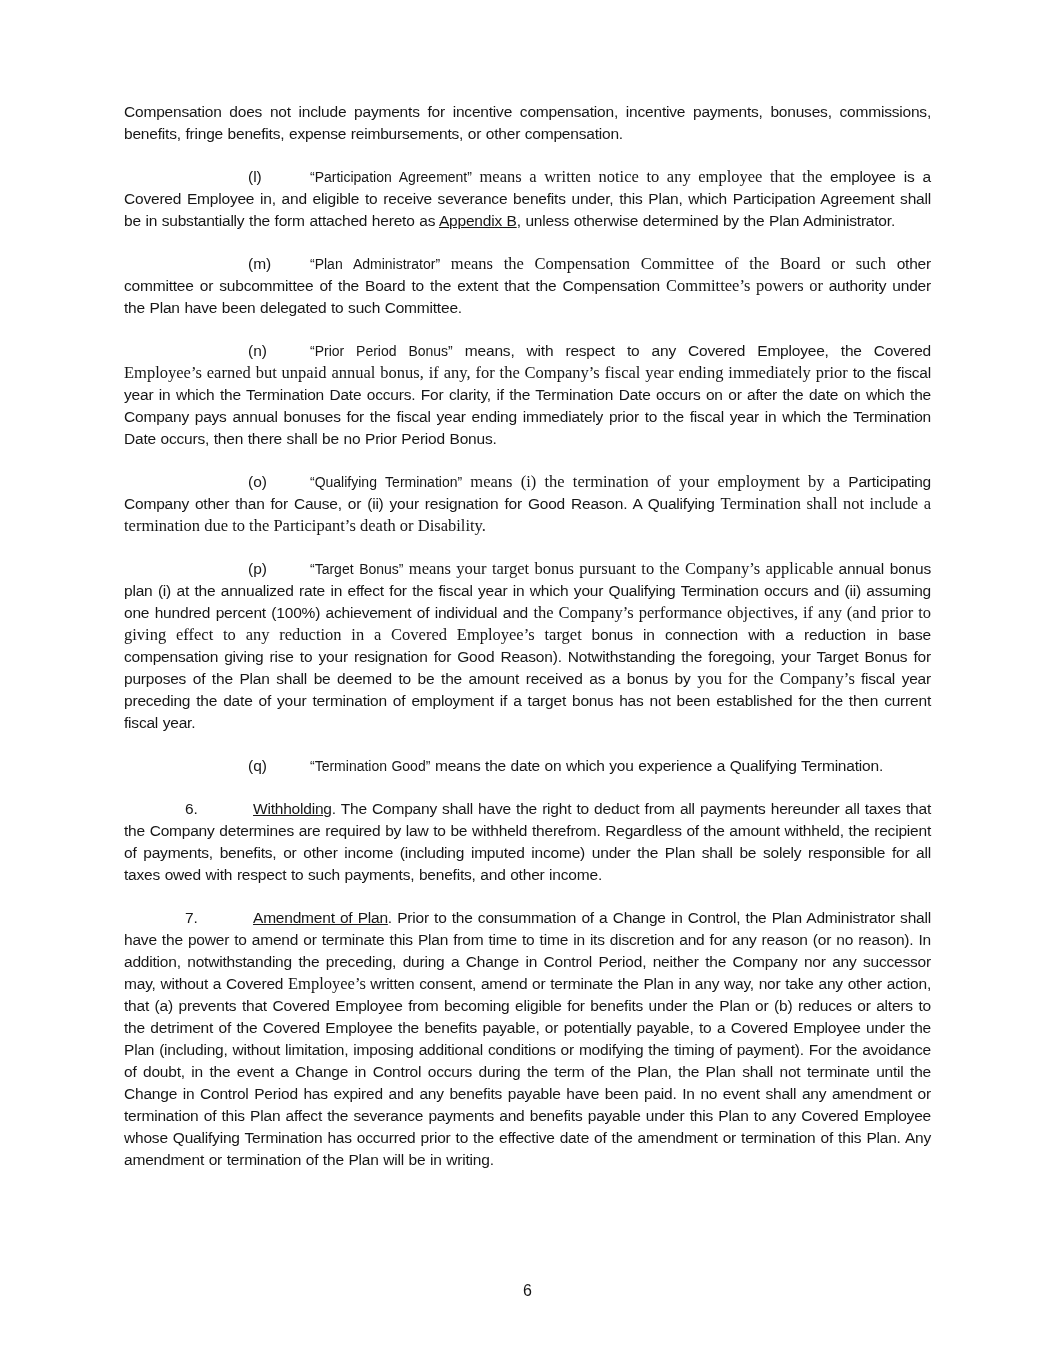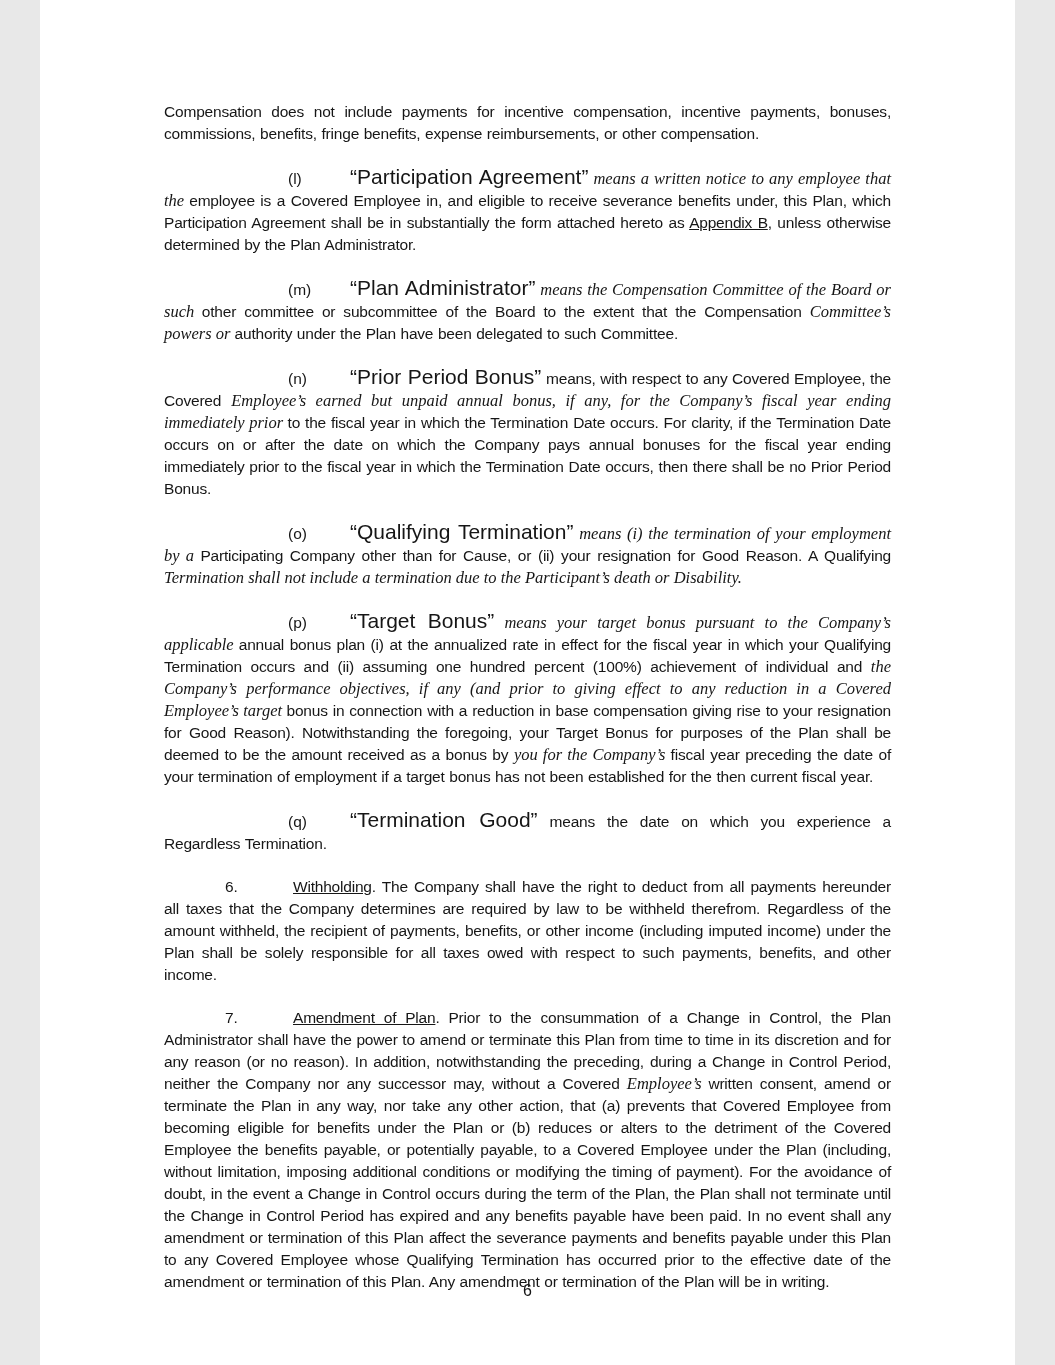--- a/index.html
+++ b/index.html
@@ -2,21 +2,21 @@
 <html><head>
 <meta charset="utf-8">
 <style>
   html, body {
     margin: 0;
     padding: 0;
     background: #e8e8e8;
   }
   .page {
     position: relative;
-    width: 975px;
+    width: 1055px;
     height: 1365px;
     margin: 0 auto;
     background: #ffffff;
     overflow: hidden;
     color: #161616;
     font-family: "Liberation Sans", sans-serif;
   }
   .content {
     position: absolute;
     left: 124px;
@@ -38,29 +38,28 @@
     display: inline-block;
     text-indent: 0;
     letter-spacing: 0;
     vertical-align: baseline;
   }
   .marker-def { width: 62px; }
   .marker-sec { width: 68px; }
   .run-sans { }
   .run-underline { text-decoration: underline; margin-top: 20px; }
   .run-term {
-    font-size: 21px;
+    font-size: 14px;
     letter-spacing: 0;
   }
   .run-serif {
     font-family: "Liberation Serif", serif;
     font-size: 16.5px;
     letter-spacing: 0;
     word-spacing: 0;
-    font-style: italic;
   }
   .page-number {
     position: absolute;
     left: 0;
     right: 0;
     top: 1282px;
     text-align: center;
     font-size: 16px;
     letter-spacing: 0;
   }
@@ -69,18 +68,18 @@
 <body>
 
 <div class="page">
   <div class="content">
       <p class="para no-indent"><span class="run-sans">Compensation does not include payments for incentive compensation, incentive payments, bonuses, commissions, benefits, fringe benefits, expense reimbursements, or other compensation.</span></p>
       <p class="para indent-def"><span class="marker marker-def">(l)</span><span class="run-term">“Participation Agreement”</span><span class="run-serif"> means a written notice to any employee that the </span><span class="run-sans">employee is a Covered Employee in, and eligible to receive severance benefits under, this Plan, which Participation Agreement shall be in substantially the form attached hereto as </span><span class="run-underline">Appendix B</span><span class="run-sans">, unless otherwise determined by the Plan Administrator.</span></p>
       <p class="para indent-def"><span class="marker marker-def">(m)</span><span class="run-term">“Plan Administrator”</span><span class="run-serif"> means the Compensation Committee of the Board or such </span><span class="run-sans">other committee or subcommittee of the Board to the extent that the Compensation </span><span class="run-serif">Committee’s powers or </span><span class="run-sans">authority under the Plan have been delegated to such Committee.</span></p>
       <p class="para indent-def"><span class="marker marker-def">(n)</span><span class="run-term">“Prior Period Bonus”</span><span class="run-sans"> means, with respect to any Covered Employee, the Covered </span><span class="run-serif">Employee’s earned but unpaid annual bonus, if any, for the Company’s fiscal year ending immediately prior </span><span class="run-sans">to the fiscal year in which the Termination Date occurs. For clarity, if the Termination Date occurs on or after the date on which the Company pays annual bonuses for the fiscal year ending immediately prior to the fiscal year in which the Termination Date occurs, then there shall be no Prior Period Bonus.</span></p>
       <p class="para indent-def"><span class="marker marker-def">(o)</span><span class="run-term">“Qualifying Termination”</span><span class="run-serif"> means (i) the termination of your employment by a </span><span class="run-sans">Participating Company other than for Cause, or (ii) your resignation for Good Reason. A Qualifying </span><span class="run-serif">Termination shall not include a termination due to the Participant’s death or Disability.</span></p>
       <p class="para indent-def"><span class="marker marker-def">(p)</span><span class="run-term">“Target Bonus”</span><span class="run-serif"> means your target bonus pursuant to the Company’s applicable </span><span class="run-sans">annual bonus plan (i) at the annualized rate in effect for the fiscal year in which your Qualifying Termination occurs and (ii) assuming one hundred percent (100%) achievement of individual and </span><span class="run-serif">the Company’s performance objectives, if any (and prior to giving effect to any reduction in a Covered Employee’s target </span><span class="run-sans">bonus in connection with a reduction in base compensation giving rise to your resignation for Good Reason). Notwithstanding the foregoing, your Target Bonus for purposes of the Plan shall be deemed to be the amount received as a bonus by </span><span class="run-serif">you for the Company’s </span><span class="run-sans">fiscal year preceding the date of your termination of employment if a target bonus has not been established for the then current fiscal year.</span></p>
-      <p class="para indent-def"><span class="marker marker-def">(q)</span><span class="run-term">“Termination Good”</span><span class="run-sans"> means the date on which you experience a Regardless Termination.</span></p>
+      <p class="para indent-def"><span class="marker marker-def">(q)</span><span class="run-term">“Termination Good”</span><span class="run-sans"> means the date on which you experience a Qualifying Termination.</span></p>
       <p class="para indent-sec"><span class="marker marker-sec">6.</span><span class="run-underline">Withholding</span><span class="run-sans">. The Company shall have the right to deduct from all payments hereunder all taxes that the Company determines are required by law to be withheld therefrom. Regardless of the amount withheld, the recipient of payments, benefits, or other income (including imputed income) under the Plan shall be solely responsible for all taxes owed with respect to such payments, benefits, and other income.</span></p>
       <p class="para indent-sec"><span class="marker marker-sec">7.</span><span class="run-underline">Amendment of Plan</span><span class="run-sans">.  Prior to the consummation of a Change in Control, the Plan Administrator shall have the power to amend or terminate this Plan from time to time in its discretion and for any reason (or no reason).  In addition, notwithstanding the preceding, during a Change in Control Period, neither the Company nor any successor may, without a Covered </span><span class="run-serif">Employee’s </span><span class="run-sans">written consent, amend or terminate the Plan in any way, nor take any other action, that (a) prevents that Covered Employee from becoming eligible for benefits under the Plan or (b) reduces or alters to the detriment of the Covered Employee the benefits payable, or potentially payable, to a Covered Employee under the Plan (including, without limitation, imposing additional conditions or modifying the timing of payment). For the avoidance of doubt, in the event a Change in Control occurs during the term of the Plan, the Plan shall not terminate until the Change in Control Period has expired and any benefits payable have been paid. In no event shall any amendment or termination of this Plan affect the severance payments and benefits payable under this Plan to any Covered Employee whose Qualifying Termination has occurred prior to the effective date of the amendment or termination of this Plan. Any amendment or termination of the Plan will be in writing.</span></p>
     </div>
   <div class="page-number">6</div>
 </div>
 
 </body></html>

